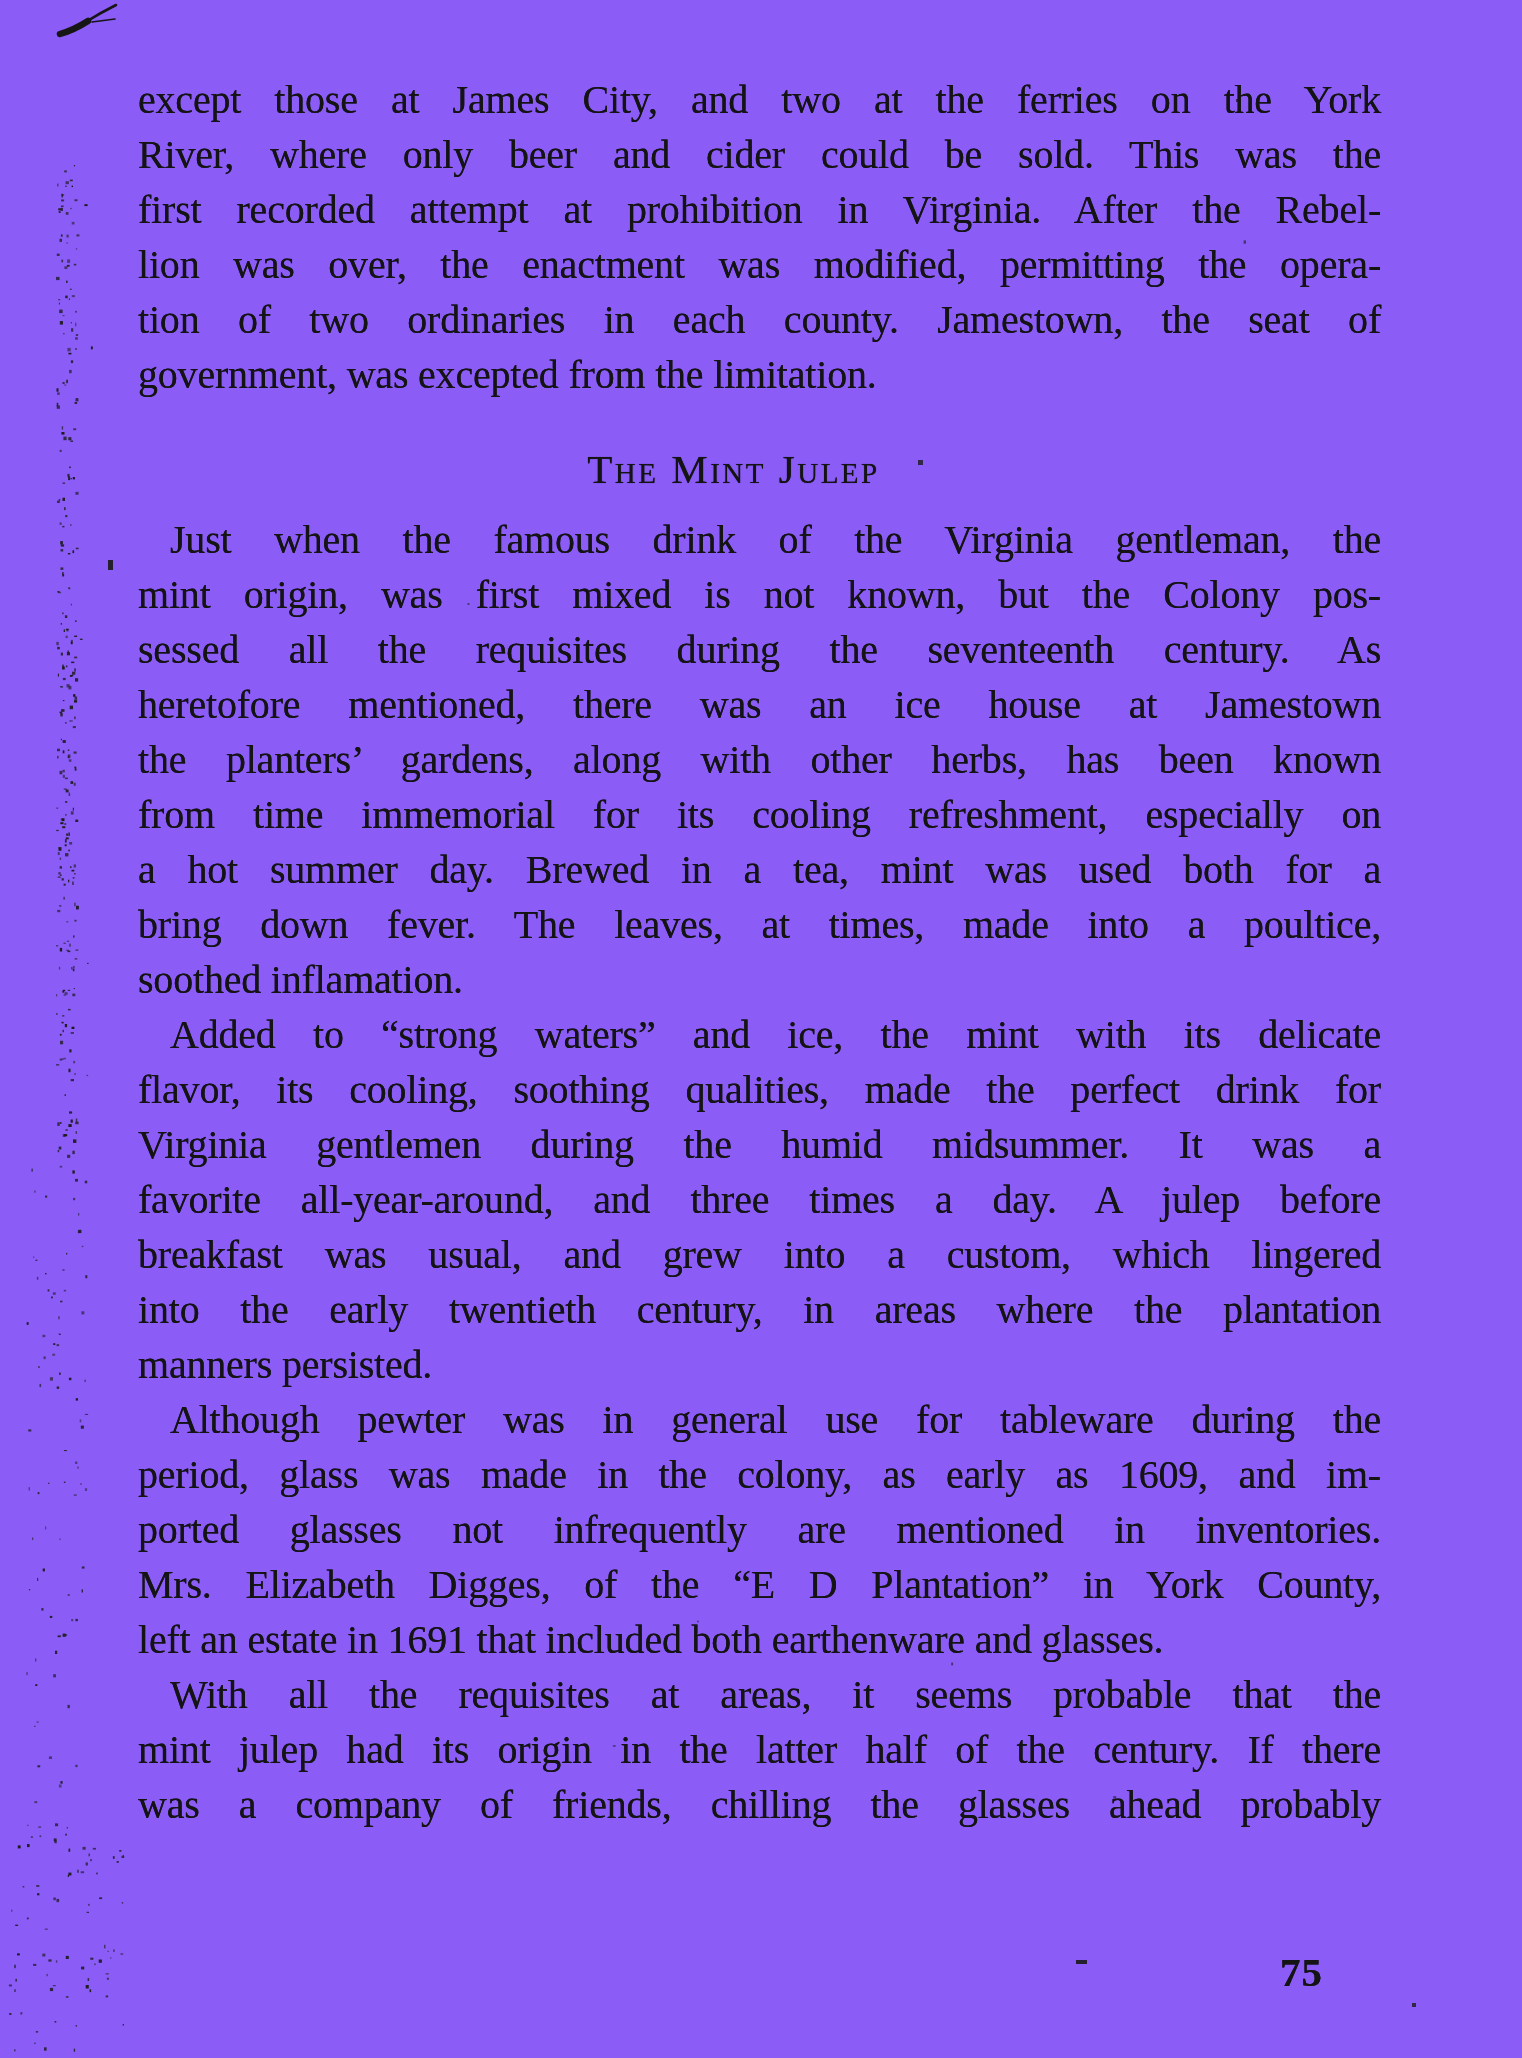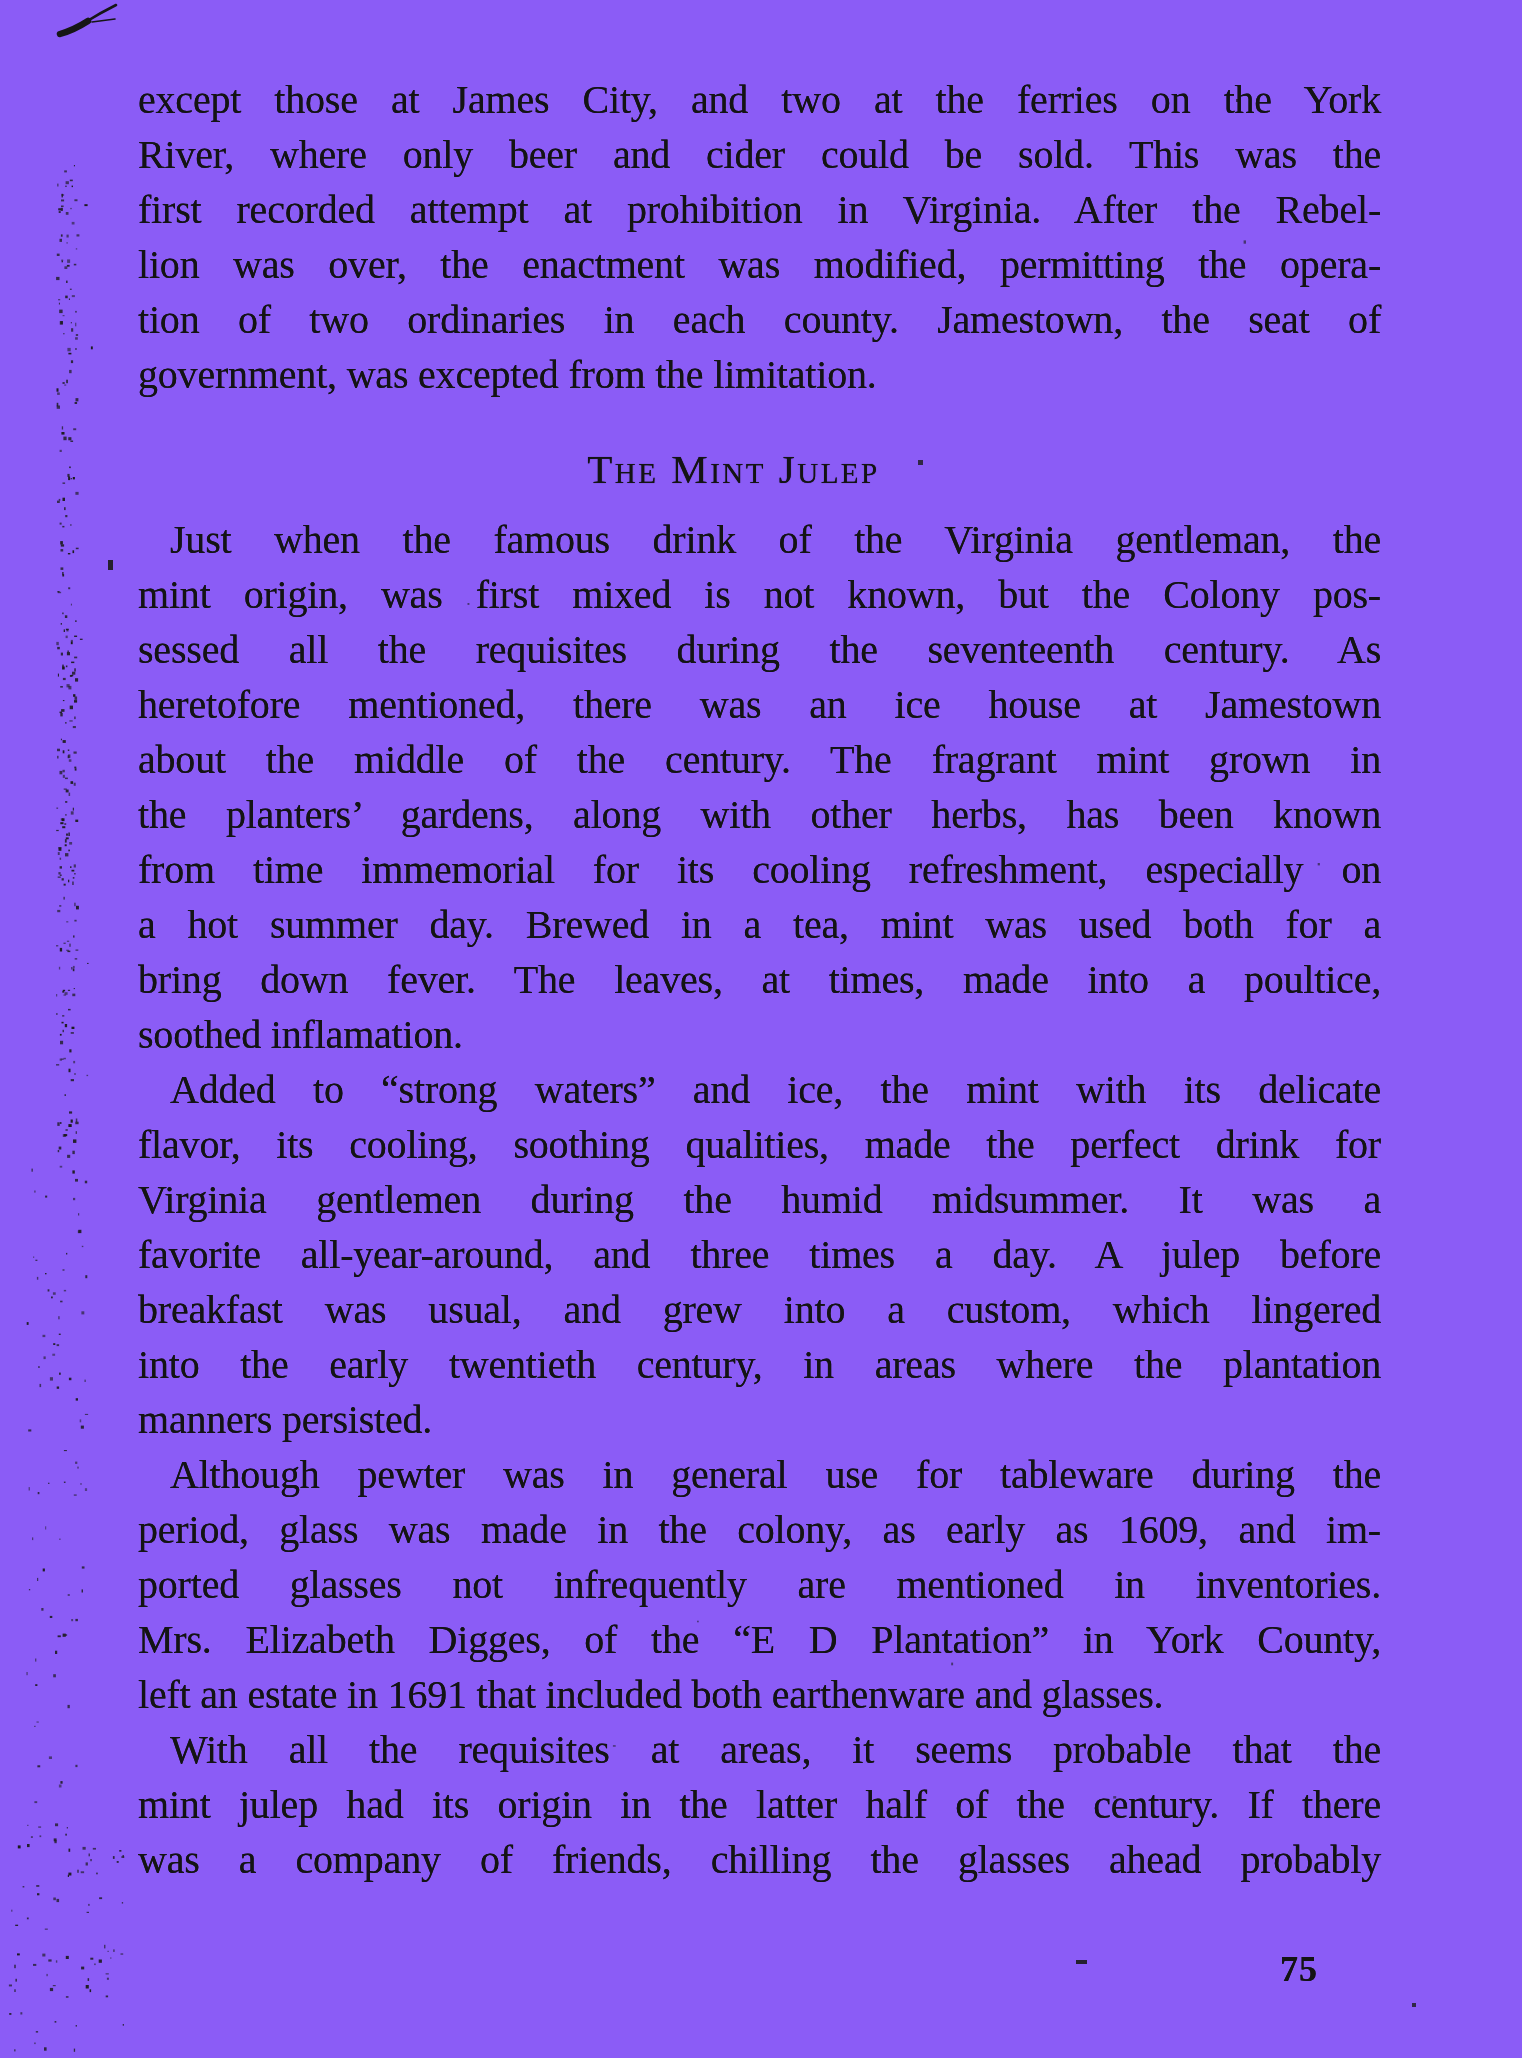--- a/index.html
+++ b/index.html
@@ -52,21 +52,21 @@
     text-align: center;
     position: relative;
     left: -26px;
     margin: 42px 0 18px 0;
     text-shadow: 0 0 0.7px rgba(10,10,10,0.9);
   }
   .page-number {
     position: absolute;
     left: 1280px;
     top: 1948px;
-    font-size: 36px;
+    font-size: 41px;
     font-weight: 700;
     letter-spacing: 1px;
     text-shadow: 0 0 0.6px rgba(10,10,10,0.85);
   }
 </style>
 </head>
 <body>
 
 <div class="page">
 
@@ -535,21 +535,20 @@
         <div class="line">lion was over, the enactment was modified, permitting the opera-</div>
         <div class="line">tion of two ordinaries in each county. Jamestown, the seat of</div>
         <div class="line last">government, was excepted from the limitation.</div>
       </div>
       <div class="section-heading">The Mint Julep</div>
       <div class="para">
         <div class="line indent">Just when the famous drink of the Virginia gentleman, the</div>
         <div class="line">mint origin, was first mixed is not known, but the Colony pos-</div>
         <div class="line">sessed all the requisites during the seventeenth century. As</div>
         <div class="line">heretofore mentioned, there was an ice house at Jamestown</div>
-        <div class="line">about the middle of the century. The fragrant mint grown in</div>
         <div class="line">the planters’ gardens, along with other herbs, has been known</div>
         <div class="line">from time immemorial for its cooling refreshment, especially on</div>
         <div class="line">a hot summer day. Brewed in a tea, mint was used both for a</div>
         <div class="line">bring down fever. The leaves, at times, made into a poultice,</div>
         <div class="line last">soothed inflamation.</div>
       </div>
       <div class="para">
         <div class="line indent">Added to “strong waters” and ice, the mint with its delicate</div>
         <div class="line">flavor, its cooling, soothing qualities, made the perfect drink for</div>
         <div class="line">Virginia gentlemen during the humid midsummer. It was a</div>

